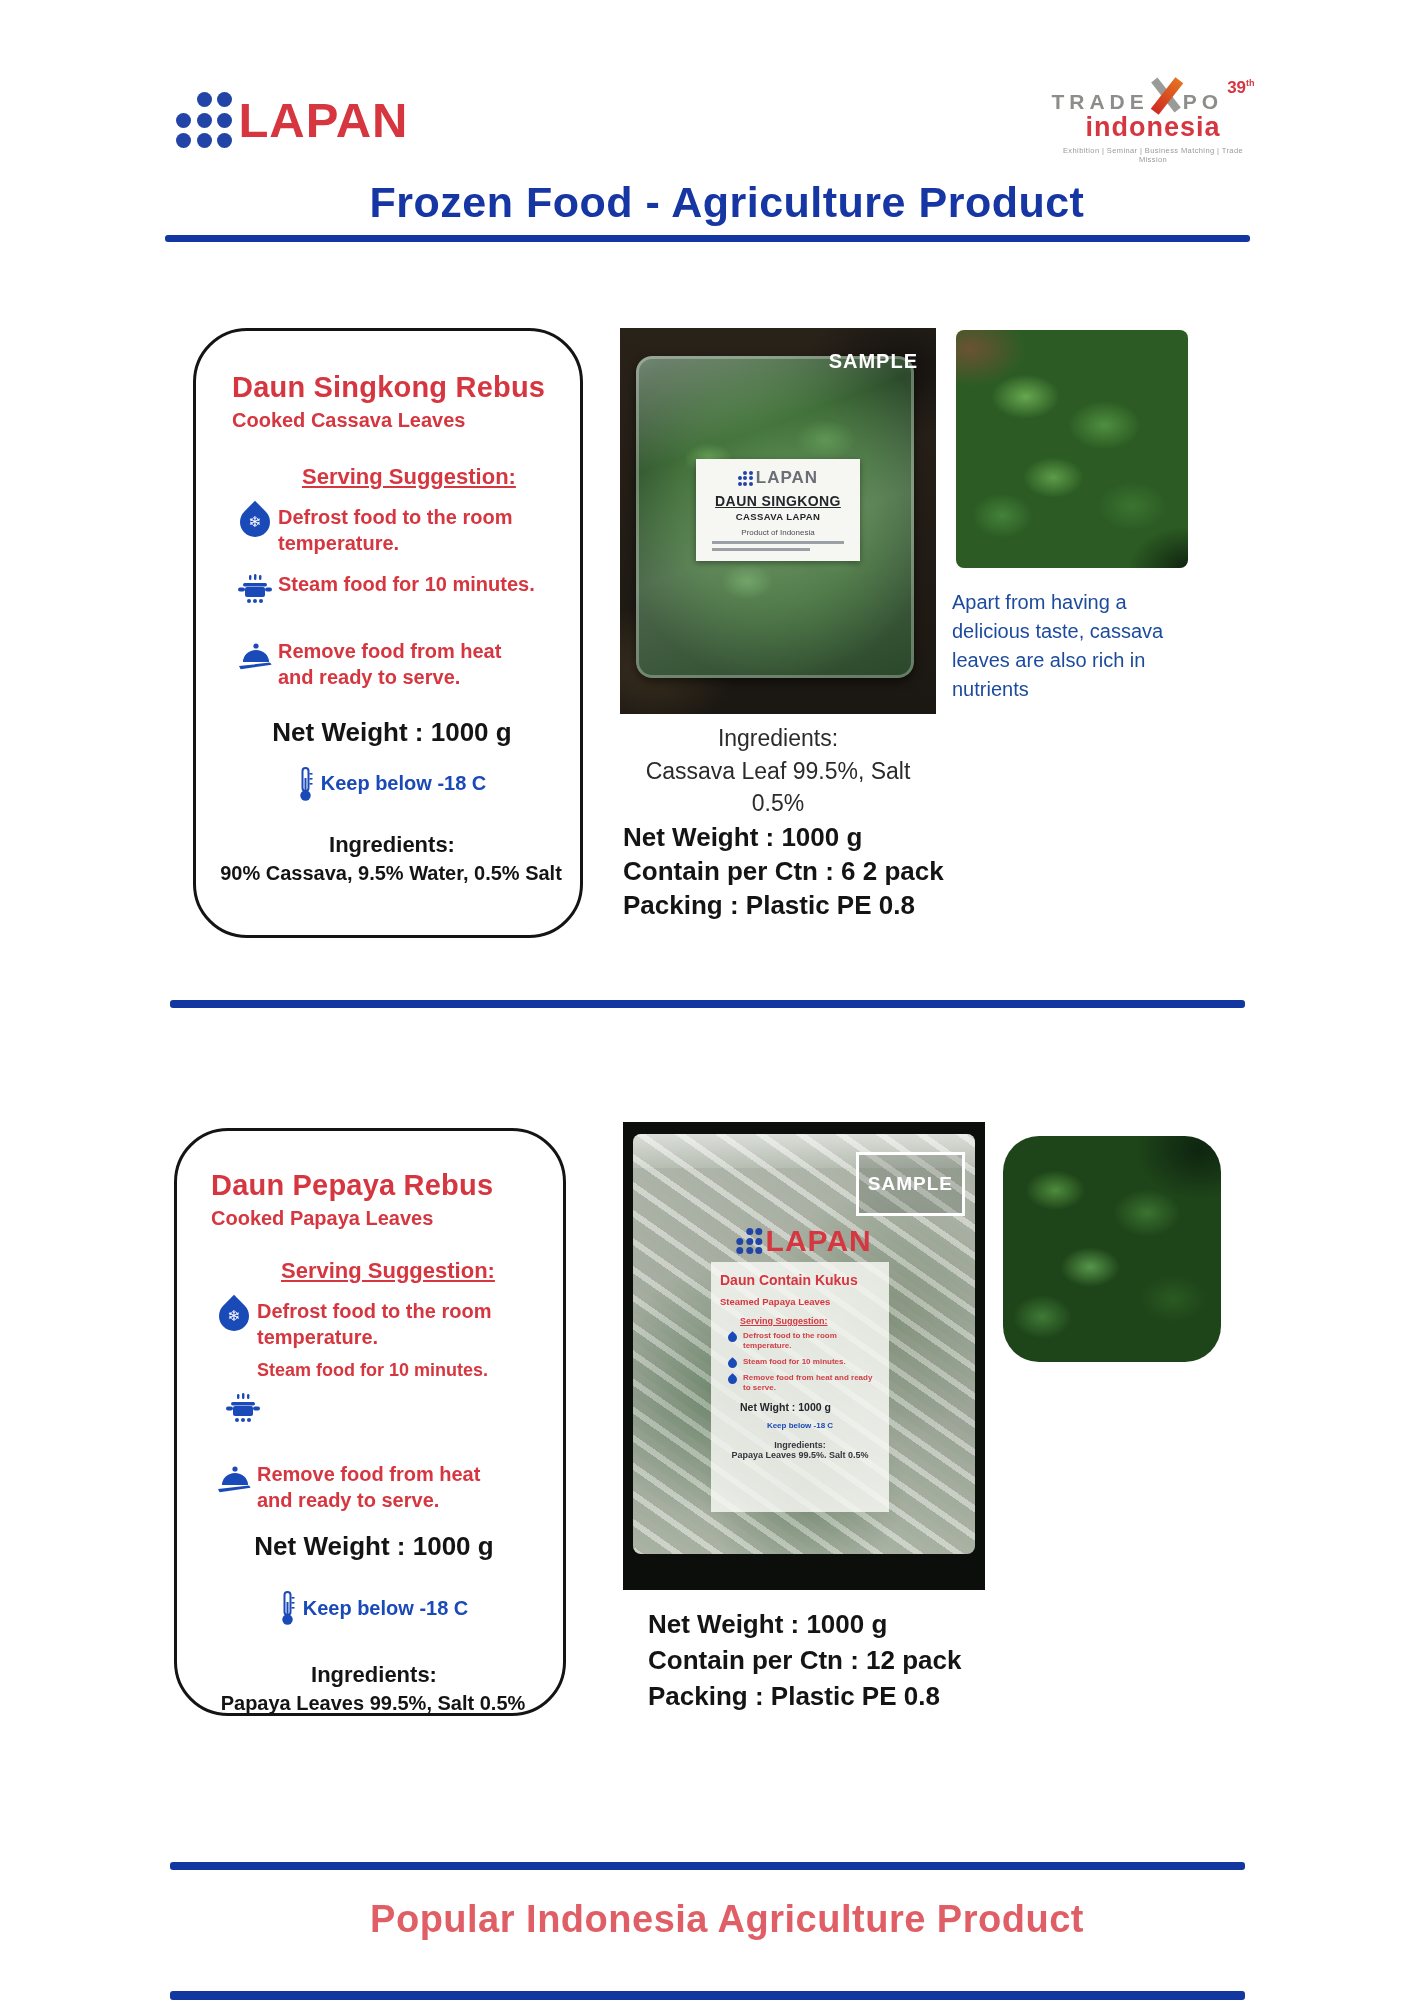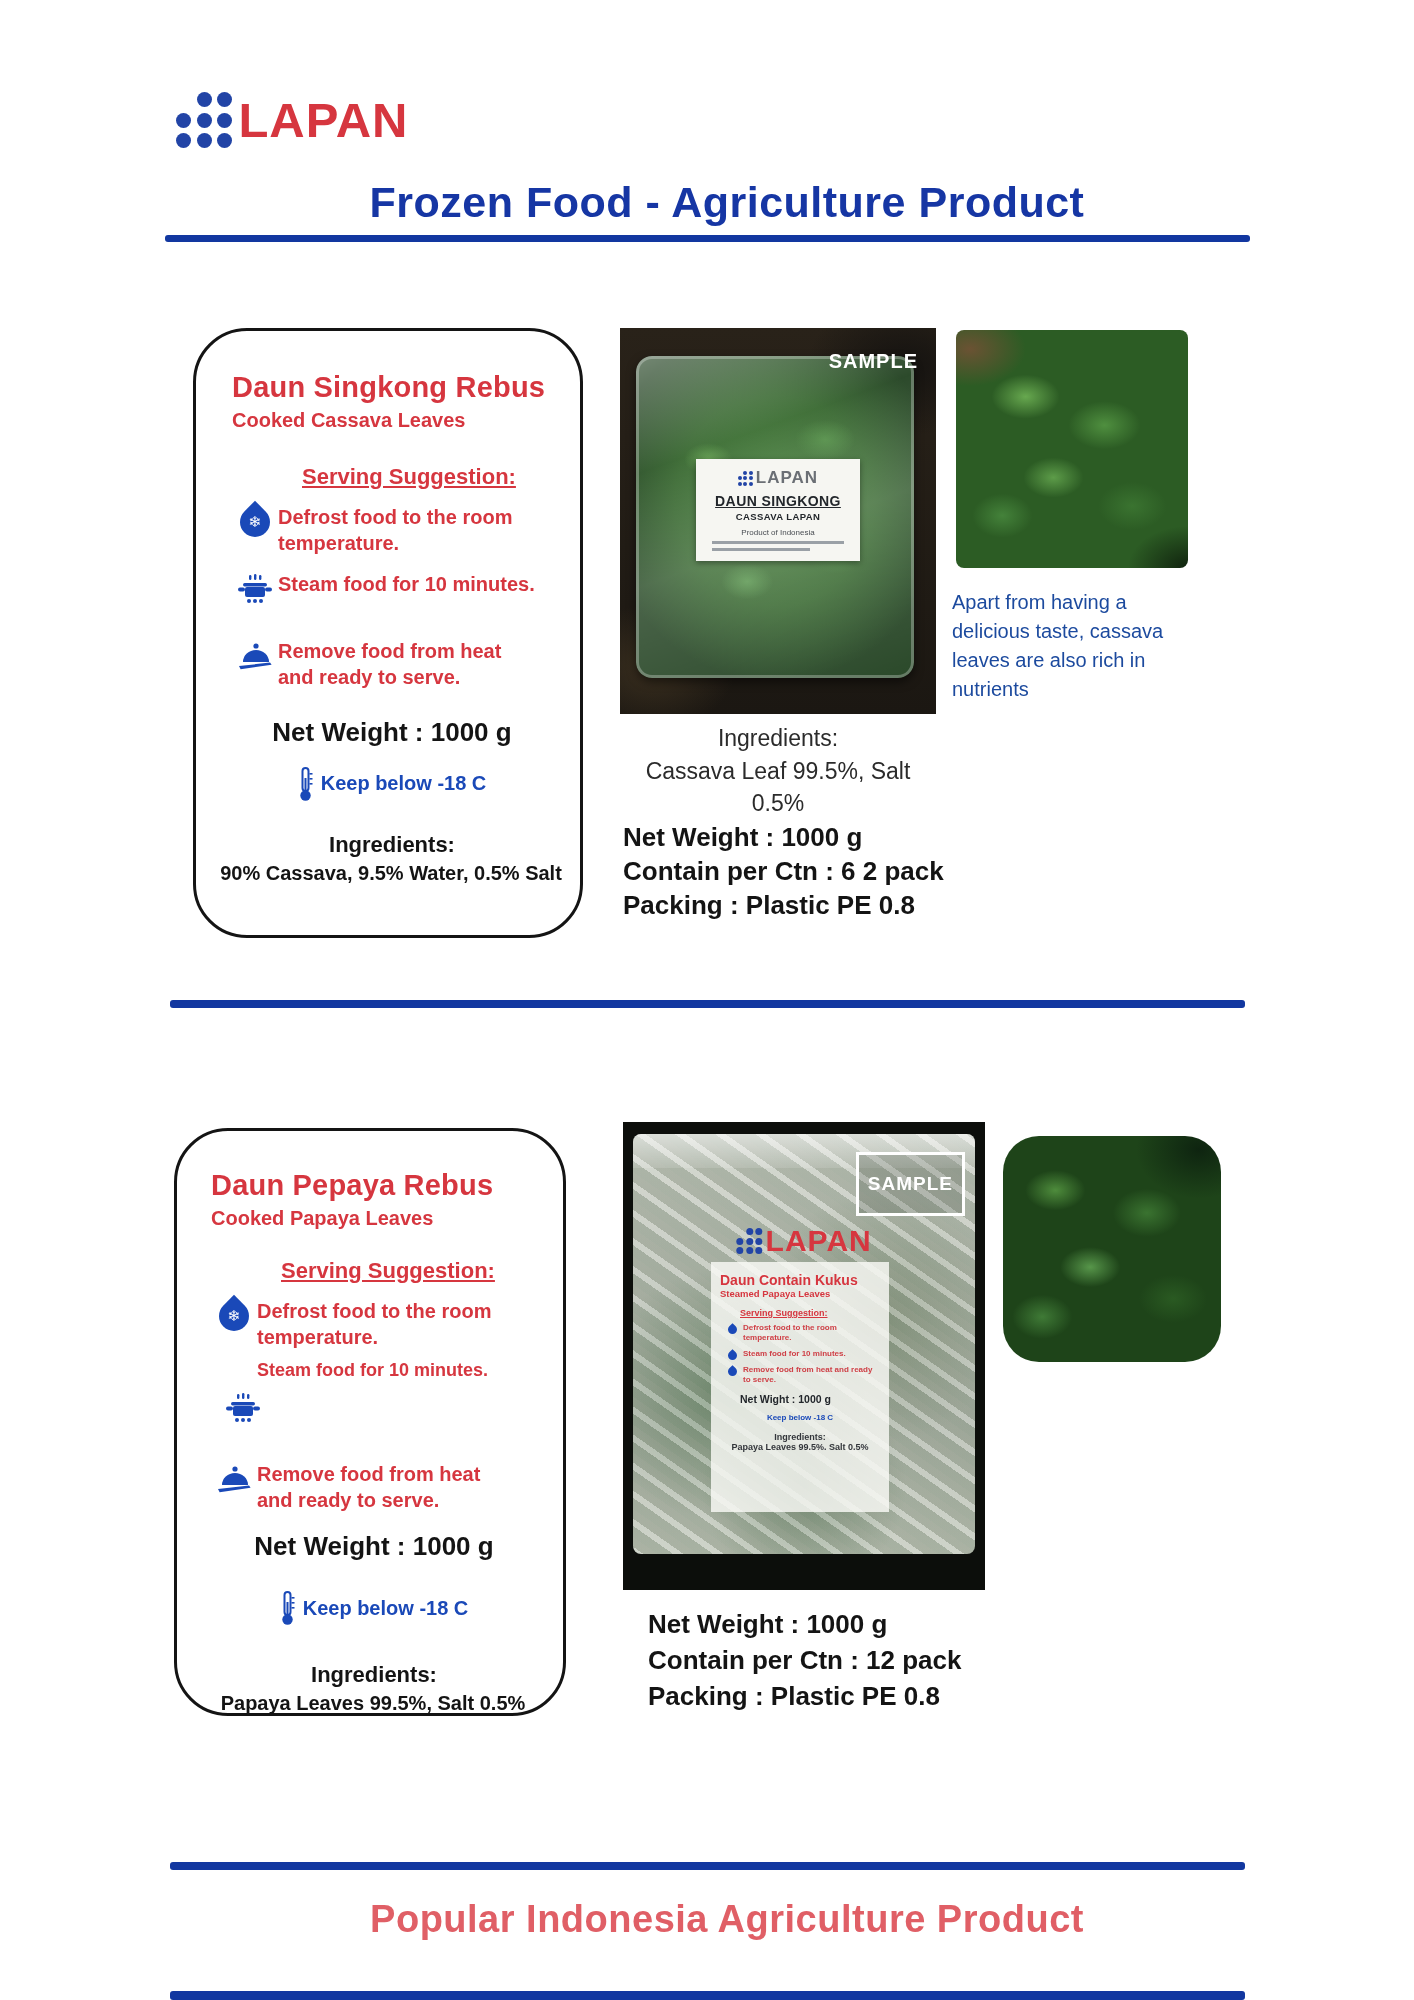--- a/index.html
+++ b/index.html
@@ -120,21 +120,21 @@
   .photo2 .seam{position:absolute;left:10px;right:10px;top:12px;height:34px;
     background:linear-gradient(rgba(255,255,255,.55), rgba(255,255,255,.12));border-radius:8px 8px 0 0;}
   .sample-box{position:absolute;top:30px;right:20px;border:3px solid #fff;color:#fff;
     font-size:19px;font-weight:bold;letter-spacing:1px;padding:18px 9px;background:rgba(40,48,40,.18);}
   .p2-brand{position:absolute;left:50%;top:102px;transform:translateX(-50%);
     display:flex;align-items:center;gap:3px;}
   .p2-brand .w{font-size:30px;font-weight:bold;color:#d6363f;letter-spacing:1px;}
   .pack-label2{position:absolute;left:88px;top:140px;width:178px;height:250px;box-sizing:border-box;
     background:rgba(250,250,247,.82);padding:10px 9px;overflow:hidden;}
   .pl2-title{font-size:14px;font-weight:bold;color:#d6363f;}
-  .pl2-sub{font-size:9.5px;font-weight:bold;color:#d6363f;margin-top:0;}
+  .pl2-sub{font-size:9.5px;font-weight:bold;color:#d6363f;margin-top:8px;}
   .pl2-serving{font-size:9px;font-weight:bold;color:#d6363f;text-decoration:underline;margin:9px 0 0 20px;}
   .pl2-row{display:flex;gap:6px;margin-top:5px;margin-left:8px;align-items:flex-start;}
   .pl2-row .mi{flex:0 0 9px;width:9px;height:9px;background:#1a49b8;border-radius:0 50% 50% 50%;
     transform:rotate(45deg);margin-top:2px;}
   .pl2-row .tx{font-size:8px;font-weight:bold;color:#cf4047;line-height:1.3;}
   .pl2-net{font-size:10.5px;font-weight:bold;color:#22262b;margin:7px 0 0 20px;}
   .pl2-keep{font-size:8px;font-weight:bold;color:#1a49b8;margin-top:8px;text-align:center;}
   .pl2-ing1{font-size:9px;font-weight:bold;color:#33363b;margin-top:10px;text-align:center;}
   .pl2-ing2{font-size:9px;font-weight:bold;color:#33363b;text-align:center;}
 
@@ -164,20 +164,33 @@
         <i></i>
         <i></i>
         <i></i>
         <i></i>
         <i></i>
         <i></i>
     </div>
     <span class="lapan-word">LAPAN</span>
   </div>
 
+  <div class="expo-logo">
+    <div class="expo-top">
+      <span>TRADE</span>
+      <span class="expo-x">
+          <i class="xg"></i>
+          <i class="xr"></i>
+        </span>
+      <span>PO</span>
+      <span class="expo-39"><span>39</span><sup>th</sup></span>
+    </div>
+    <div class="expo-country">indonesia</div>
+    <div class="expo-tagline">Exhibition | Seminar | Business Matching | Trade Mission</div>
+  </div>
 
   <h1 class="page-title">Frozen Food - Agriculture Product</h1>
   <div class="rule rule-top"></div>
 
   <section class="card card1">
     <h2 class="p-name">Daun Singkong Rebus</h2>
     <h3 class="p-sub">Cooked Cassava Leaves</h3>
     <div class="serving">Serving Suggestion:</div>
 
     <div class="step">

